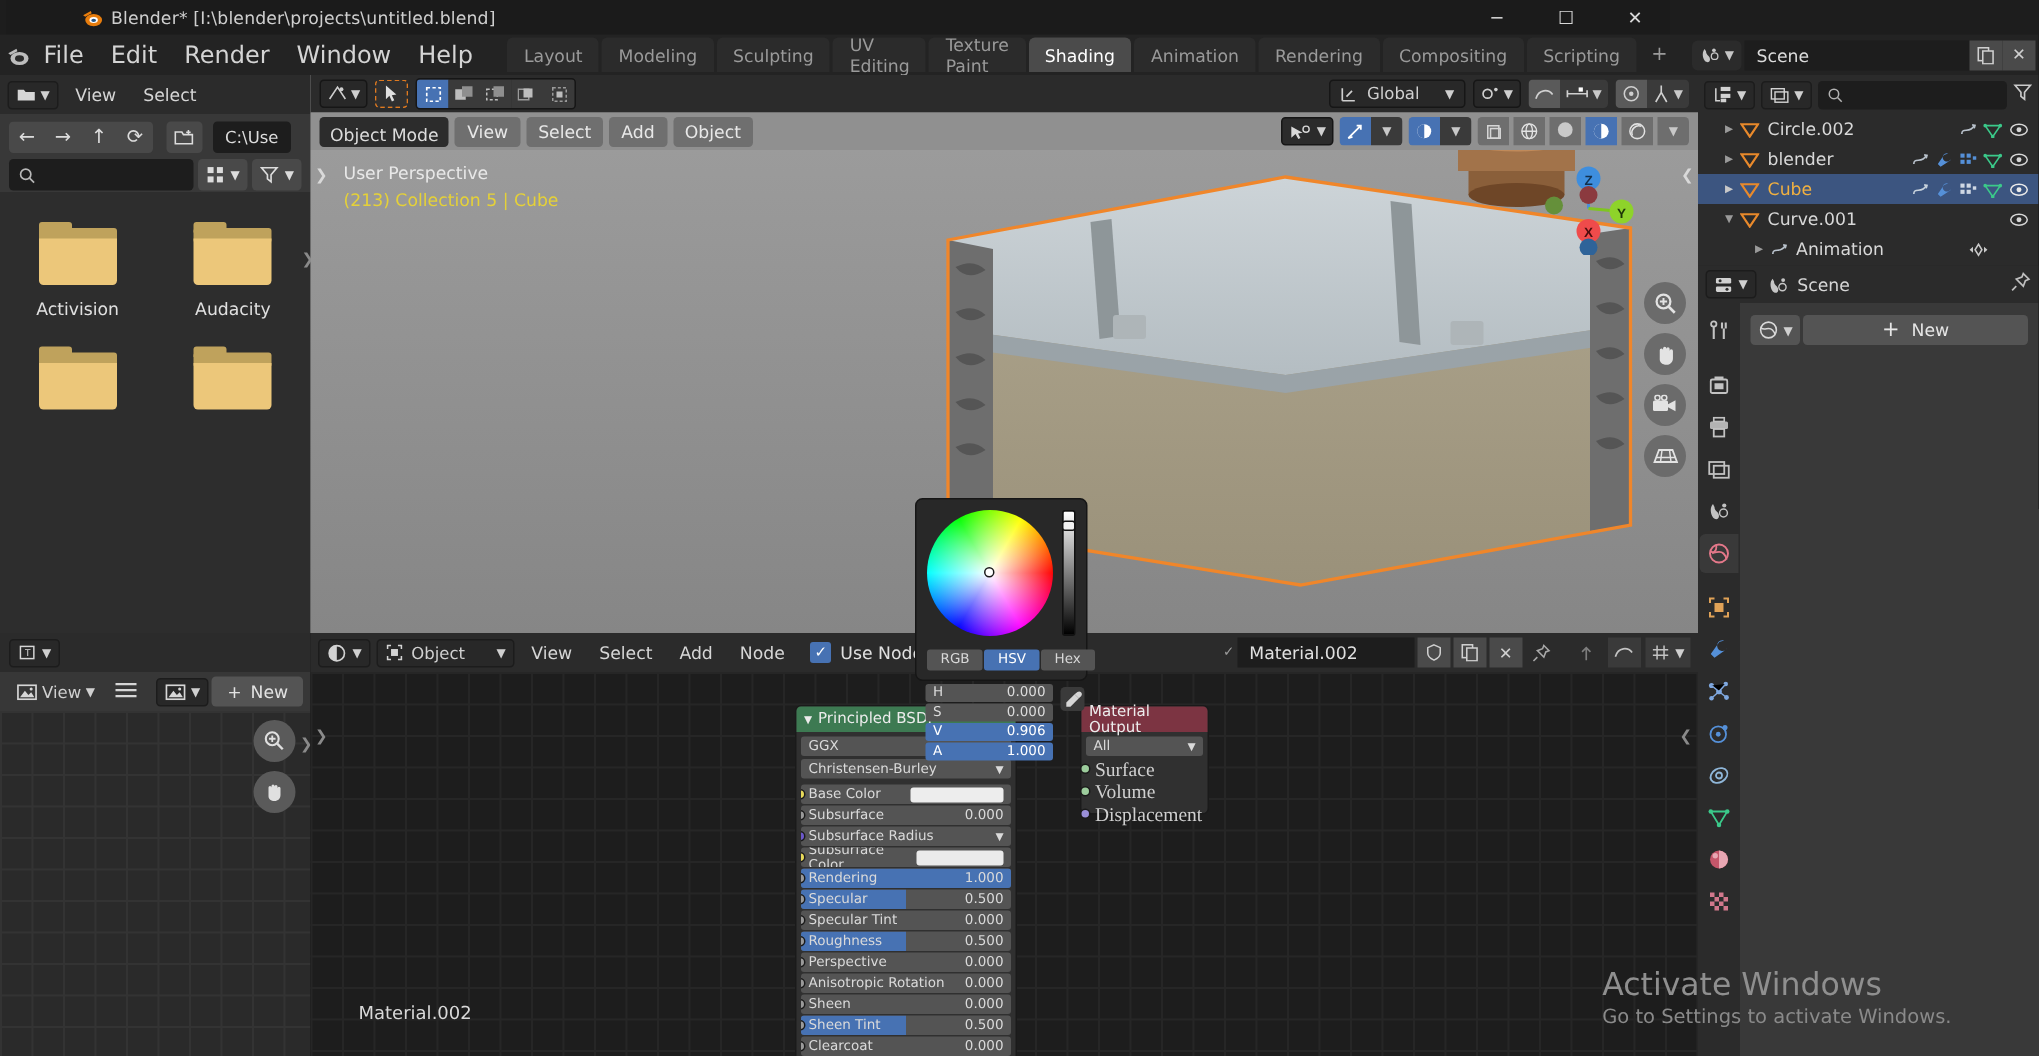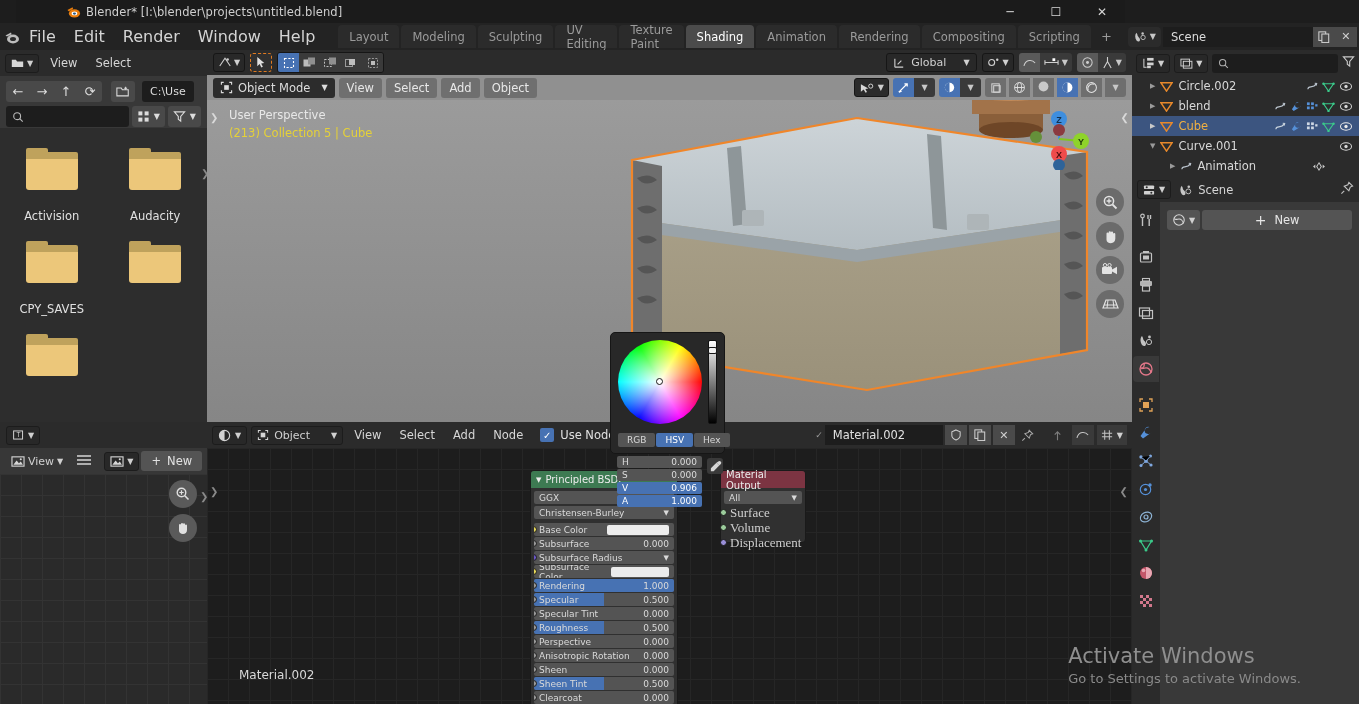--- a/index.html
+++ b/index.html
@@ -8,21 +8,21 @@
     background: #1d1d1d;
     font-family: "DejaVu Sans", sans-serif;
     font-size: 11px;
     color: #e6e6e6;
     overflow: hidden;
   }
   #app { position: relative; width: 1359px; height: 704px; }
 
   
   .titlebar {
-    position: absolute; top: 0; left: 16px; width: 1109px; height: 23px;
+    position: absolute; top: 0; left: 4px; width: 1109px; height: 23px;
     background: #1b1b1b; display: flex; align-items: center; padding-left: 44px;
   }
   .tb-logo { width: 26px; display: flex; justify-content: center; align-items: center; }
   .tb-title { font-size: 11.5px; color: #cfcfcf; letter-spacing: .1px; }
   .tb-controls { position: absolute; right: 0; top: 0; height: 23px; display: flex; }
   .tb-btn { width: 46px; height: 23px; display: flex; align-items: center; justify-content: center;
             color: #d8d8d8; font-size: 12px; }
 
   
   .topbar {
@@ -71,21 +71,21 @@
                 align-items: center; padding: 0 6px; gap: 4px; }
   .fb-body { position: absolute; top: 78px; left: 0; right: 0; bottom: 0; background: #2d2d2d; padding: 12px 0 0 0; }
   .folder-grid { display: grid; grid-template-columns: 1fr 1fr; gap: 0px; }
   .folder-cell { display: flex; flex-direction: column; align-items: center; padding: 8px 0 10px 0; }
   .folder-ico { width: 56px; height: 44px; position: relative; }
   .folder-ico .tabp { position: absolute; left: 2px; top: 0; width: 22px; height: 7px;
                       background: #bfa25c; border-radius: 2px 2px 0 0; }
   .folder-ico .back { position: absolute; left: 2px; top: 4px; width: 52px; height: 10px; background: #bfa25c; border-radius: 2px; }
   .folder-ico .front { position: absolute; left: 2px; top: 11px; width: 52px; height: 31px;
                        background: #ecc77a; border-radius: 0 0 3px 3px; }
-  .folder-name { margin-top: 17px; font-size: 11.5px; color: #e0e0e0; }
+  .folder-name { margin-top: 7px; font-size: 11.5px; color: #e0e0e0; }
 
   
   #imageeditor { left: 0; top: 422px; width: 207px; height: 282px; background: #2d2d2d; }
   .ie-hdr1 { height: 26px; background: #2b2b2b; display: flex; align-items: center; padding: 0 6px; }
   .ie-hdr2 { height: 26px; background: #373737; display: flex; align-items: center; padding: 0 6px; gap: 8px; }
   .new-btn { background: #545454; border-radius: 3px; height: 20px; display: flex; align-items: center;
              padding: 0 10px; gap: 6px; color: #e2e2e2; font-size: 11.5px; }
   .ie-canvas { position: absolute; top: 52px; left: 0; right: 0; bottom: 0; background: #2a2a2a;
                background-image: linear-gradient(#333 1px, transparent 1px), linear-gradient(90deg,#333 1px, transparent 1px);
                background-size: 21px 21px; }
@@ -97,21 +97,21 @@
   #viewport { left: 207px; top: 50px; width: 925px; height: 372px; background: #8c8c8c; overflow: hidden; }
   .vp-hdr-top { height: 25px; background: #2b2b2b; display: flex; align-items: center; padding: 0 6px; gap: 5px; }
   .vp-hdr-bot { height: 25px; background: #909090; display: flex; align-items: center; padding: 0 6px; gap: 4px; }
   .vp-btn { background: #282828; border: 1px solid #161616; border-radius: 3px; height: 19px;
             display: flex; align-items: center; padding: 0 4px; gap: 2px; color: #cfcfcf; font-size: 11px; }
   .vp-btn.sel { border-color: #e07a20; }
   .tool-sq { width: 21px; height: 19px; background: #3a3a3a; display: flex; align-items: center;
              justify-content: center; color: #c8c8c8; }
   .tool-sq.on { background: #4772b3; }
   .mode-btn { background: #2c2c2c; border-radius: 3px; height: 20px; display: flex; align-items: center;
-              padding: 0 7px; gap: 5px; color: #ddd; font-size: 11.5px; }
+              padding: 0 7px; gap: 5px; color: #ddd; font-size: 11.5px; flex-direction: column; }
   .vmenu { padding: 3px 8px; background: #6f6f6f; border-radius: 3px; color: #e8e8e8; font-size: 11.5px; }
   .opt-btn { position: absolute; right: 8px; top: 53px; background: #6f6f6f; border-radius: 3px;
              padding: 3px 9px; color: #e9e9e9; font-size: 11.5px; display: flex; align-items: center; gap: 5px; }
   .vp-canvas { position: absolute; top: 50px; left: 0; right: 0; bottom: 0;
                background: linear-gradient(#9a9a9a, #8a8a8a); overflow: hidden; }
   .vp-text { position: absolute; left: 22px; top: 8px; font-size: 11.5px; color: #e8e8e8; }
   .vp-text2 { position: absolute; left: 22px; top: 26px; font-size: 11.5px; color: #e5d138; }
   .nav-gizmo { position: absolute; right: 42px; top: 8px; width: 62px; height: 62px; }
   .vp-circbtns { position: absolute; right: 8px; top: 88px; display: flex; flex-direction: column; gap: 6px; }
   .vp-circ { width: 28px; height: 28px; border-radius: 50%; background: #6b6b6b;
@@ -351,28 +351,20 @@
             </div>
           <div class="folder-name">Activision</div>
         </div>
         <div class="folder-cell">
           <div class="folder-ico">
               <div class="tabp"></div>
               <div class="back"></div>
               <div class="front"></div>
             </div>
           <div class="folder-name">Audacity</div>
-        </div>
-        <div class="folder-cell">
-          <div class="folder-ico">
-              <div class="tabp"></div>
-              <div class="back"></div>
-              <div class="front"></div>
-            </div>
-          <div class="folder-name">CPY_SAVES</div>
         </div>
         <div class="folder-cell">
           <div class="folder-ico">
               <div class="tabp"></div>
               <div class="back"></div>
               <div class="front"></div>
             </div>
           <div class="folder-name"></div>
         </div>
         <div class="folder-cell">
@@ -806,21 +798,21 @@
               <ellipse cx="7.5" cy="6" rx="6" ry="4" fill="none" stroke="#d6d6d6" stroke-width="1.1"></ellipse>
               <circle cx="7.5" cy="6" r="1.8" fill="#d6d6d6"></circle>
             </svg>
         </span>
       </div>
       <div class="ol-row">
         <span style="font-size:7px;color:#9a9a9a">▶</span>
         <svg width="13" height="11" viewBox="0 0 14 12">
             <path d="M1 2 L13 2 L7 11 Z" fill="none" stroke="#e8892b" stroke-width="1.6"></path>
           </svg>
-        <span class="oname">blend</span>
+        <span class="oname">blender</span>
         <span class="ol-icons">
           <svg width="12" height="11" viewBox="0 0 13 12">
               <path d="M2 9 C2 4 8 9 11 3" fill="none" stroke="#b9c2cc" stroke-width="1.2"></path>
               <path d="M9.5 2.5 L11.6 2.8 L11 5" fill="none" stroke="#b9c2cc" stroke-width="1.2"></path>
             </svg>
           <svg width="12" height="11" viewBox="0 0 13 12">
               <path d="M9.5 1.5 a3 3 0 1 0 2 3.5 L11 6.5 L4 11 L2 9 L6.5 2.5 Z" fill="#5590d8"></path>
             </svg>
           <svg width="12" height="11" viewBox="0 0 13 12">
               <rect x="1" y="1.5" width="3" height="3" fill="#5590d8"></rect>

